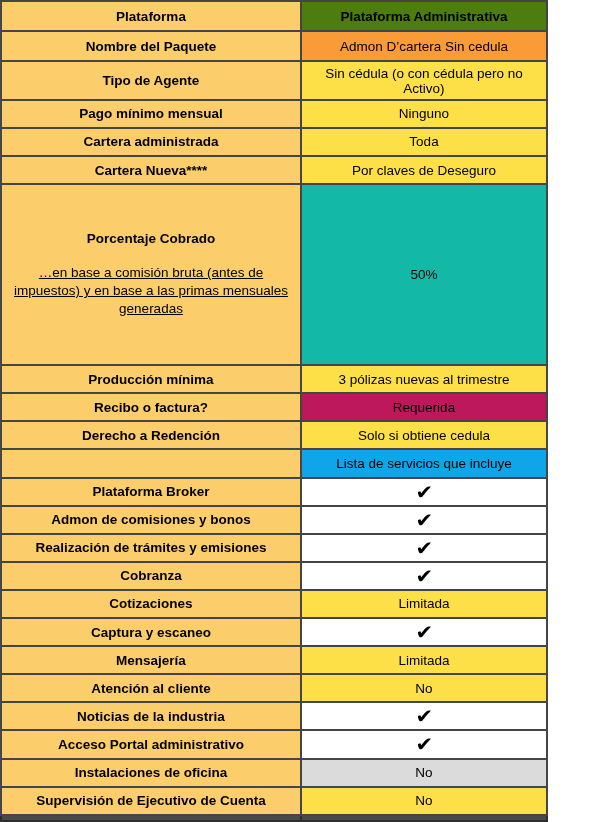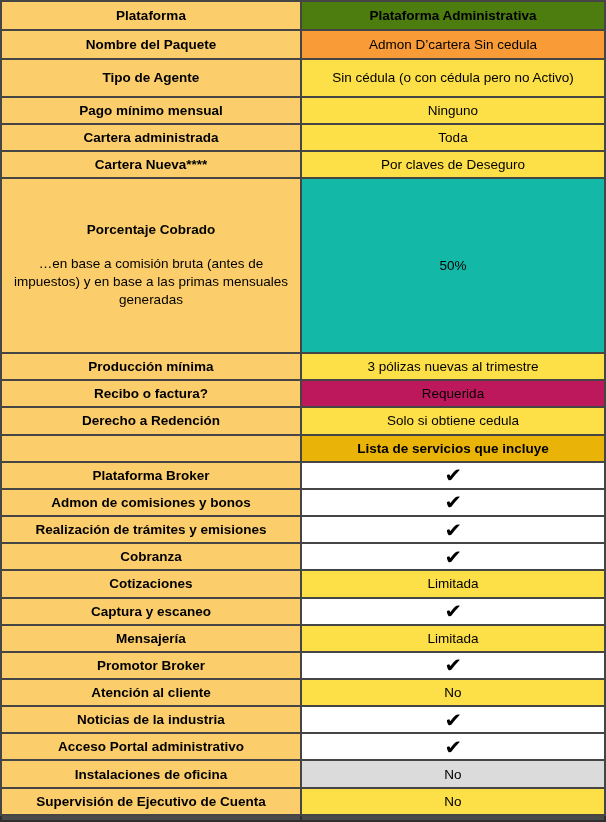--- a/index.html
+++ b/index.html
@@ -8,21 +8,21 @@
     background: #ffffff;
     font-family: "Liberation Sans", "DejaVu Sans", sans-serif;
   }
   #sheet {
     width: 606px;
     height: 822px;
     overflow: hidden;
     box-sizing: border-box;
   }
   table.pkg {
-    width: 606px;
+    width: 548px;
     height: 822px;
     border-collapse: collapse;
     table-layout: fixed;
   }
   table.pkg td {
     border: 2px solid #454545;
     padding: 1px 6px;
     text-align: center;
     vertical-align: middle;
     font-size: 13.5px;
@@ -38,21 +38,21 @@
   }
   
   td.cell-r { background: #14b8a6; font-weight: normal; }
 
   
   td.v-section-header { background: #4d7c0f; font-weight: bold; font-size: 14px; }
   td.v-package        { background: #F99C38; font-weight: normal; font-size: 14px; }
   td.v-shaded         { background: #fde047; }
   td.v-shaded-dark    { background: #DBDBDB; }
   td.v-plain          { background: #be185d; }
-  td.v-services-header{ background: #eab308; font-weight: bold; font-size: 14px; }
+  td.v-services-header{ background: #0ea5e9; font-weight: normal; font-size: 14px; }
   td.v-check          { background: #ffffff; }
 
   
   tr.r-default { height: 27px; }
   tr.r-head    { height: 29px; }
   tr.r-agent   { height: 37px; }
   tr.r-tall    { height: 174px; }
   tr.r-bottom  { height: 6px; }
   tr.r-bottom td {
     background: #4A4A4A;
@@ -61,21 +61,21 @@
   }
 
   .check {
     font-weight: bold;
     font-size: 20px;
     line-height: 1;
     display: inline-block;
     transform: scaleX(1.05);
   }
   .tall-label-title { font-weight: bold; }
-  .tall-label-note  { font-weight: normal; margin-top: 18px; line-height: 1.35; }
+  .tall-label-note  { font-weight: normal; margin-top: 18px; line-height: 1.35; text-decoration: underline; }
 </style>
 </head>
 <body>
 
 <div id="sheet">
   <table class="pkg">
     <tbody id="rows">
   <tr class="r-head">
     <td class="cell-l">Plataforma</td>
     <td class="cell-r v-section-header">Plataforma Administrativa</td>
@@ -162,24 +162,20 @@
   <tr class="r-default">
     <td class="cell-l">Captura y escaneo</td>
     <td class="cell-r v-check"><span class="check">✔</span></td>
   </tr>
 
   <tr class="r-default">
     <td class="cell-l">Mensajería</td>
     <td class="cell-r v-shaded">Limitada</td>
   </tr>
 
-  <tr class="r-default">
-    <td class="cell-l">Promotor Broker</td>
-    <td class="cell-r v-check"><span class="check">✔</span></td>
-  </tr>
 
   <tr class="r-default">
     <td class="cell-l">Atención al cliente</td>
     <td class="cell-r v-shaded">No</td>
   </tr>
 
   <tr class="r-default">
     <td class="cell-l">Noticias de la industria</td>
     <td class="cell-r v-check"><span class="check">✔</span></td>
   </tr>

